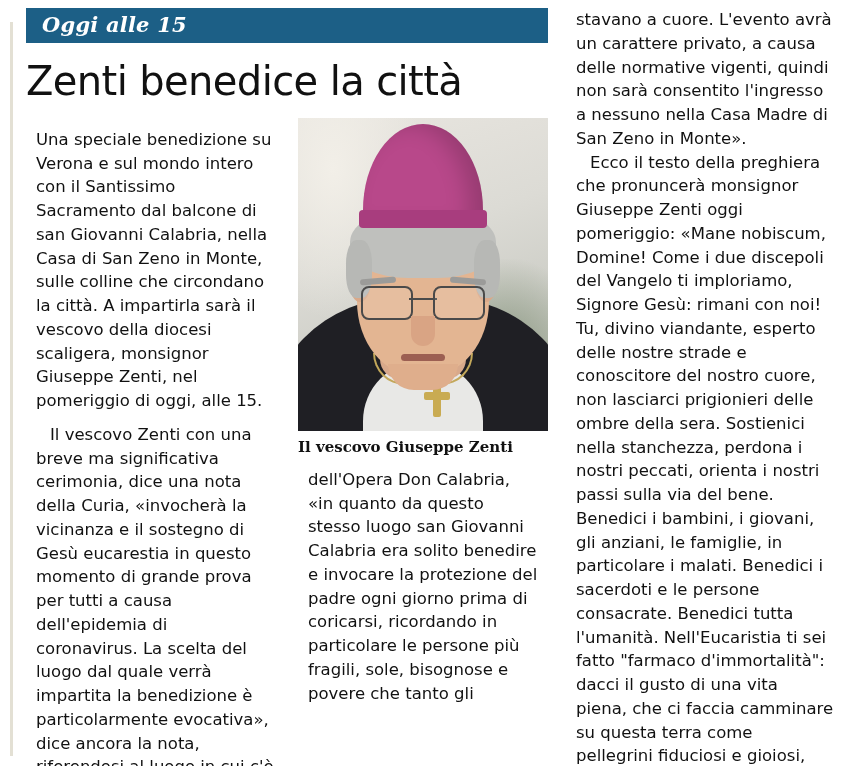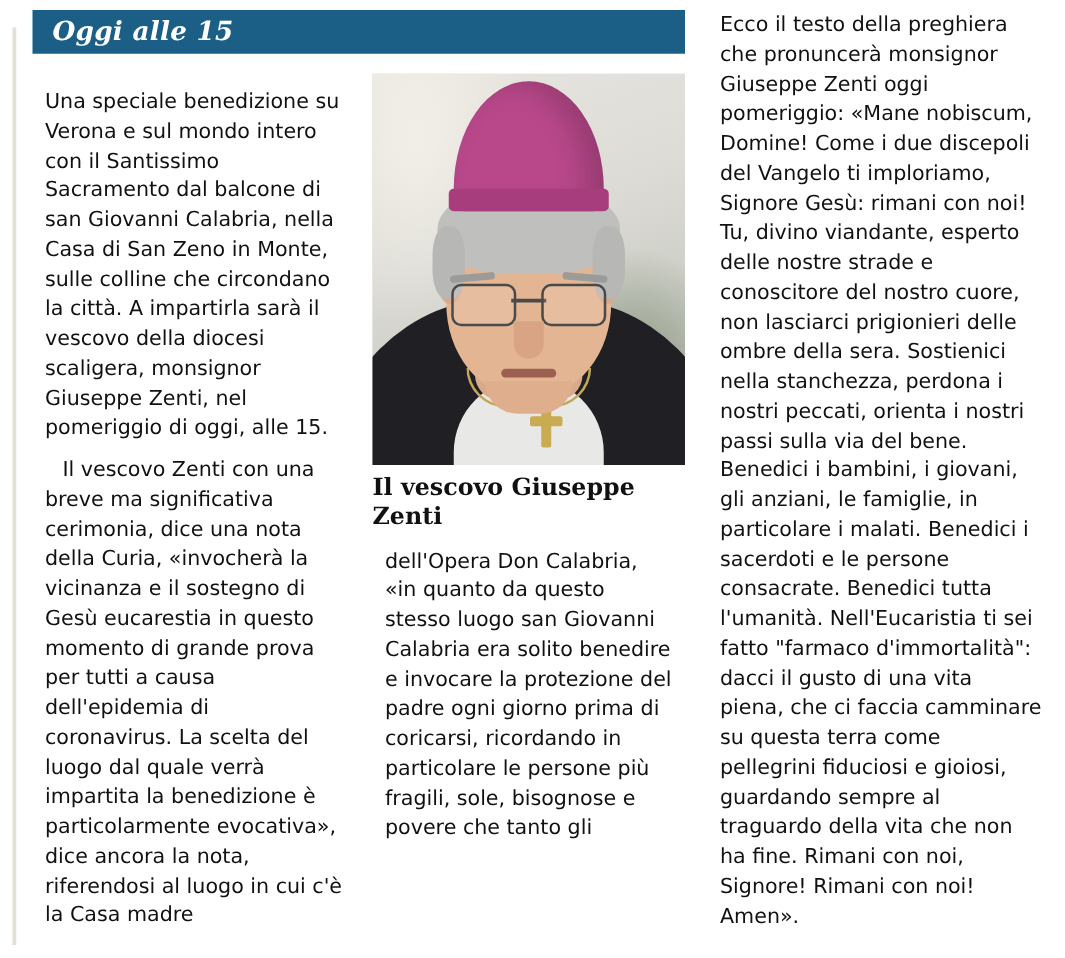--- a/index.html
+++ b/index.html
@@ -107,21 +107,21 @@
     width: 250px;
     height: 313px;
     overflow: hidden;
     position: relative;
     background: #cfd3cf;
     display: block;
   }
   .caption {
     font-family: "DejaVu Serif", serif;
     font-weight: bold;
-    font-size: 19px;
+    font-size: 15px;
     color: #111111;
     margin: 7px 0 12px 0;
     line-height: 1.2;
   }
   .col-right p.art {
     margin: 0;
   }
   .col-right p.art + p.art {
     text-indent: 14px;
   }
@@ -231,20 +231,21 @@
 <div class="page">
   <div class="left-rule"></div>
 
   <div class="columns">
 
     <div class="col-left">
 
       <div class="kicker">Oggi alle 15</div>
 
       <h1 class="headline">
+        <span class="hl-line">Zenti benedice la città</span>
       </h1>
 
       <div class="body-flow">
 
         <div class="subcol subcol-a">
           <p class="art">Una speciale benedizione su Verona e sul mondo intero con il Santissimo Sacramento dal balcone di san Giovanni Calabria, nella Casa di San Zeno in Monte, sulle colline che circondano la città. A impartirla sarà il vescovo della diocesi scaligera, monsignor Giuseppe Zenti, nel pomeriggio di oggi, alle 15.</p>
           <p class="art">Il vescovo Zenti con una breve ma significativa cerimonia, dice una nota della Curia, «invocherà la vicinanza e il sostegno di Gesù eucarestia in questo momento di grande prova per tutti a causa dell'epidemia di coronavirus. La scelta del luogo dal quale verrà impartita la benedizione è particolarmente evocativa», dice ancora la nota, riferendosi al luogo in cui c'è la Casa madre</p>
         </div>
 
         <div class="subcol subcol-b">
@@ -277,17 +278,18 @@
             </div>
             <div class="caption">Il vescovo Giuseppe Zenti</div>
           </div>
           <p class="art">dell'Opera Don Calabria, «in quanto da questo stesso luogo san Giovanni Calabria era solito benedire e invocare la protezione del padre ogni giorno prima di coricarsi, ricordando in particolare le persone più fragili, sole, bisognose e povere che tanto gli</p>
         </div>
 
       </div>
     </div>
 
     <div class="col-right">
+      <p class="art">stavano a cuore. L'evento avrà un carattere privato, a causa delle normative vigenti, quindi non sarà consentito l'ingresso a nessuno nella Casa Madre di San Zeno in Monte».</p>
       <p class="art">Ecco il testo della preghiera che pronuncerà monsignor Giuseppe Zenti oggi pomeriggio: «Mane nobiscum, Domine! Come i due discepoli del Vangelo ti imploriamo, Signore Gesù: rimani con noi! Tu, divino viandante, esperto delle nostre strade e conoscitore del nostro cuore, non lasciarci prigionieri delle ombre della sera. Sostienici nella stanchezza, perdona i nostri peccati, orienta i nostri passi sulla via del bene. Benedici i bambini, i giovani, gli anziani, le famiglie, in particolare i malati. Benedici i sacerdoti e le persone consacrate. Benedici tutta l'umanità. Nell'Eucaristia ti sei fatto "farmaco d'immortalità": dacci il gusto di una vita piena, che ci faccia camminare su questa terra come pellegrini fiduciosi e gioiosi, guardando sempre al traguardo della vita che non ha fine. Rimani con noi, Signore! Rimani con noi! Amen».</p>
     </div>
 
   </div>
 </div>
 
 </body></html>

